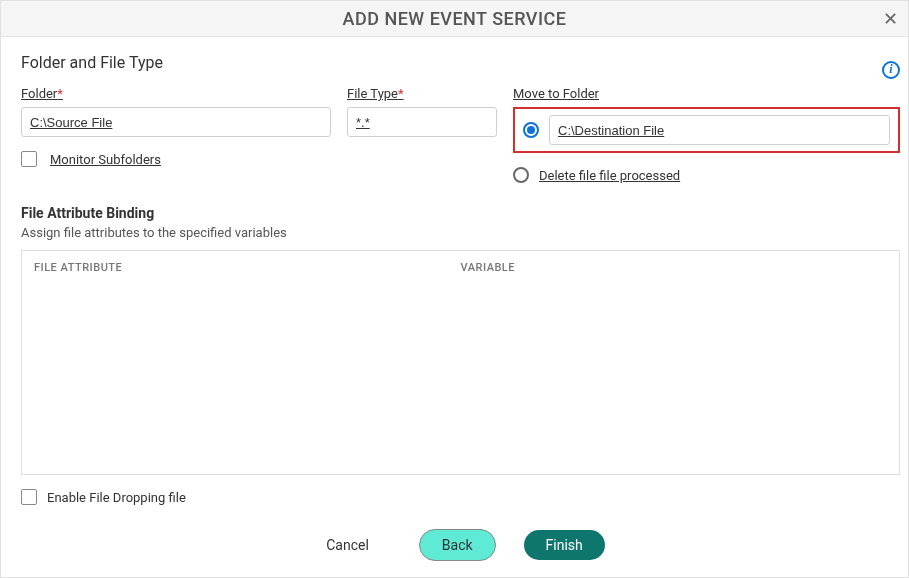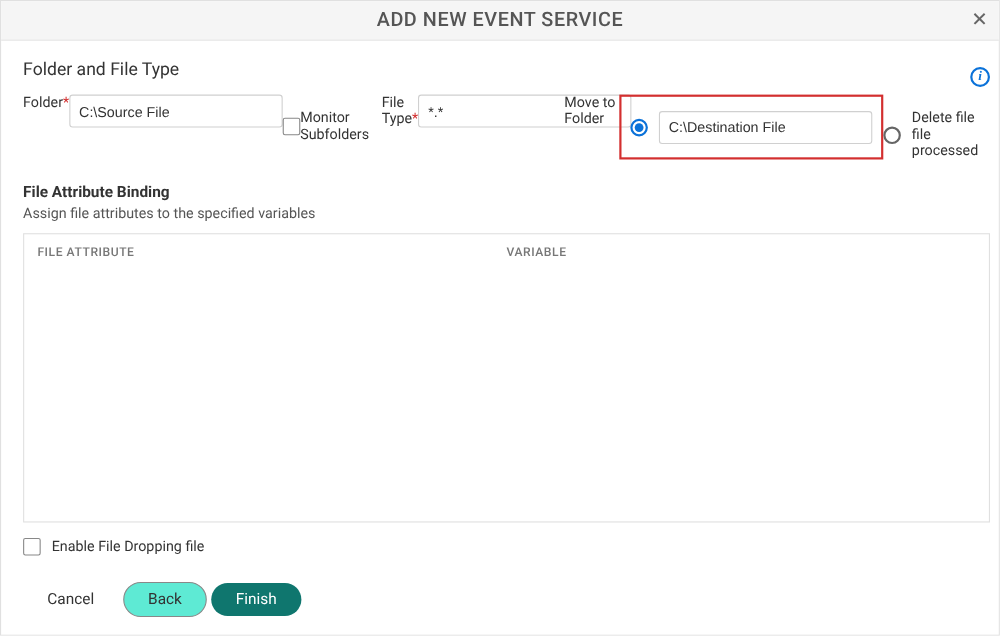--- a/index.html
+++ b/index.html
@@ -75,21 +75,21 @@
       font-weight: bold;
       font-family: Georgia, serif;
       font-style: italic;
       cursor: pointer;
     }
     .fields-row {
       display: flex;
       gap: 16px;
       align-items: flex-start;
     }
-    .field-col { display: flex; flex-direction: row; }
+    .field-col { display: flex; flex-direction: column; text-decoration: underline; }
     .field-label {
       font-size: 13px;
       color: #333;
       margin-bottom: 6px;
     }
     .req { color: #d32f2f; }
     input[type="text"] {
       height: 30px;
       border: 1px solid #d0d0d0;
       border-radius: 3px;
@@ -126,21 +126,21 @@
       background: #0b72d9;
       border-radius: 50%;
     }
     .radio.unchecked {
       border-color: #666;
     }
     .move-input { flex: 1; }
     .checkbox-row {
       display: flex;
       align-items: center;
-      gap: 0;
+      gap: 13px;
       margin-top: 14px;
     }
     .checkbox {
       width: 16px;
       height: 16px;
       border: 1.5px solid #888;
       border-radius: 2px;
       cursor: pointer;
       flex-shrink: 0;
       background: #fff;
@@ -186,23 +186,23 @@
     .table-body { flex: 1; }
     .enable-row {
       display: flex;
       align-items: center;
       gap: 10px;
       margin: 14px 0;
     }
     .footer {
       padding: 10px 20px 16px 20px;
       display: flex;
-      justify-content: flex-start;
-      align-items: center;
-      gap: 4px;
+      justify-content: center;
+      align-items: center;
+      gap: 28px;
     }
     .btn {
       font-size: 14px;
       cursor: pointer;
       border-radius: 18px;
       padding: 7px 22px;
     }
     .btn-text {
       color: #333;
       background: none;

